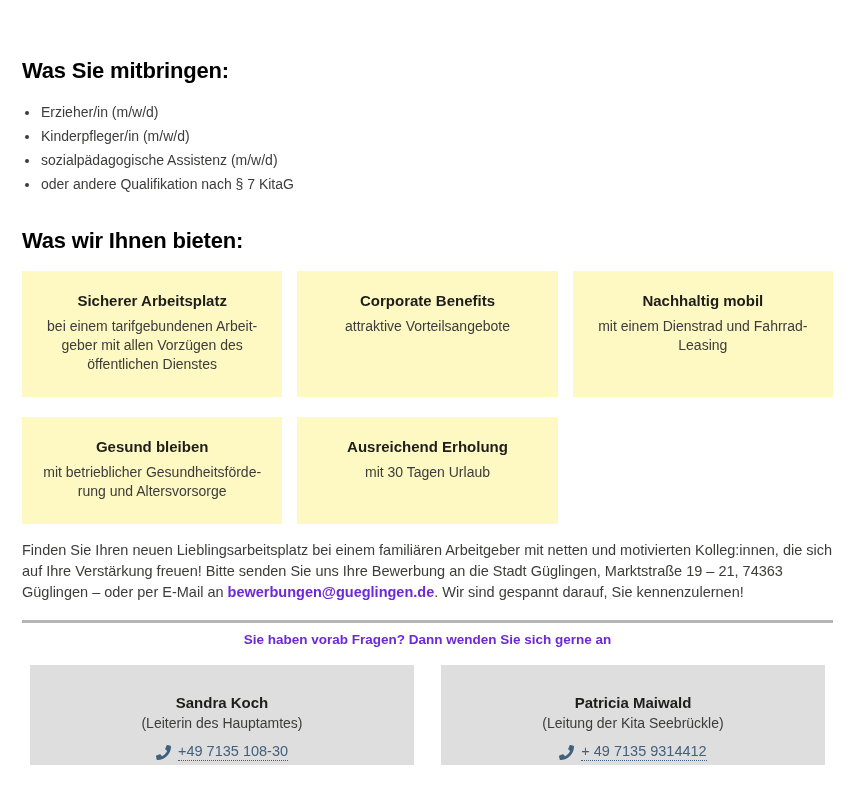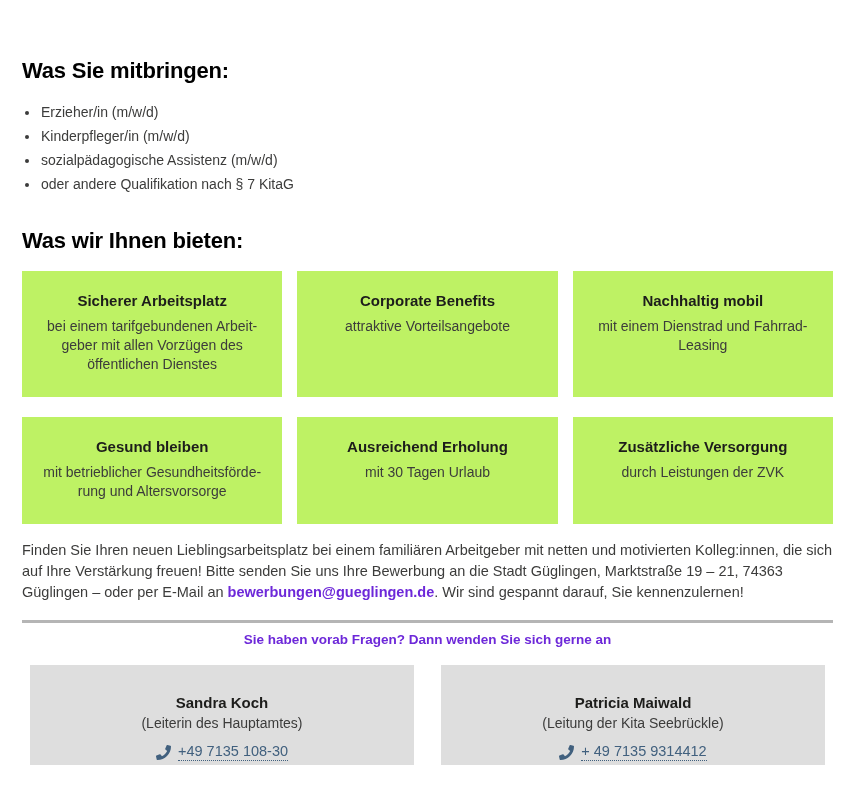--- a/index.html
+++ b/index.html
@@ -45,21 +45,21 @@
   .mt-33 { margin-top: 33px; }
 
   
   .cards {
     display: grid;
     grid-template-columns: repeat(3, 1fr);
     gap: 20px 15px;
     margin-top: 17px;
   }
   .card {
-    background: #bef264;
+    background: #fef9c3;
     text-align: center;
     padding: 20px 14px 23px 14px;
   }
   .card-title {
     font-size: 15px;
     font-weight: 700;
     color: #1d1d1b;
     margin-bottom: 7px;
     line-height: 19px;
   }
@@ -169,24 +169,20 @@
       <div class="card-title">Nachhaltig mobil</div>
       <div class="card-text">mit einem Dienstrad und Fahrrad-Leasing</div>
     </div>
     <div class="card">
       <div class="card-title">Gesund bleiben</div>
       <div class="card-text">mit betrieblicher Gesundheitsförde-rung und Altersvorsorge</div>
     </div>
     <div class="card">
       <div class="card-title">Ausreichend Erholung</div>
       <div class="card-text">mit 30 Tagen Urlaub</div>
-    </div>
-    <div class="card">
-      <div class="card-title">Zusätzliche Versorgung</div>
-      <div class="card-text">durch Leistungen der ZVK</div>
     </div>
   </div>
 
   <p class="outro-text"><span>Finden Sie Ihren neuen Lieblingsarbeitsplatz bei einem familiären Arbeitgeber mit netten und motivierten Kolleg:innen, die sich auf Ihre Verstärkung freuen! Bitte senden Sie uns Ihre Bewerbung an die Stadt Güglingen, Marktstraße 19 – 21, 74363 Güglingen – oder per E-Mail an </span><a class="email-link">bewerbungen@gueglingen.de</a><span>. Wir sind gespannt darauf, Sie kennenzulernen!</span></p>
 
   <hr class="divider">
 
   <div class="contact-prompt">Sie haben vorab Fragen? Dann wenden Sie sich gerne an</div>
 
   <div class="contacts">

